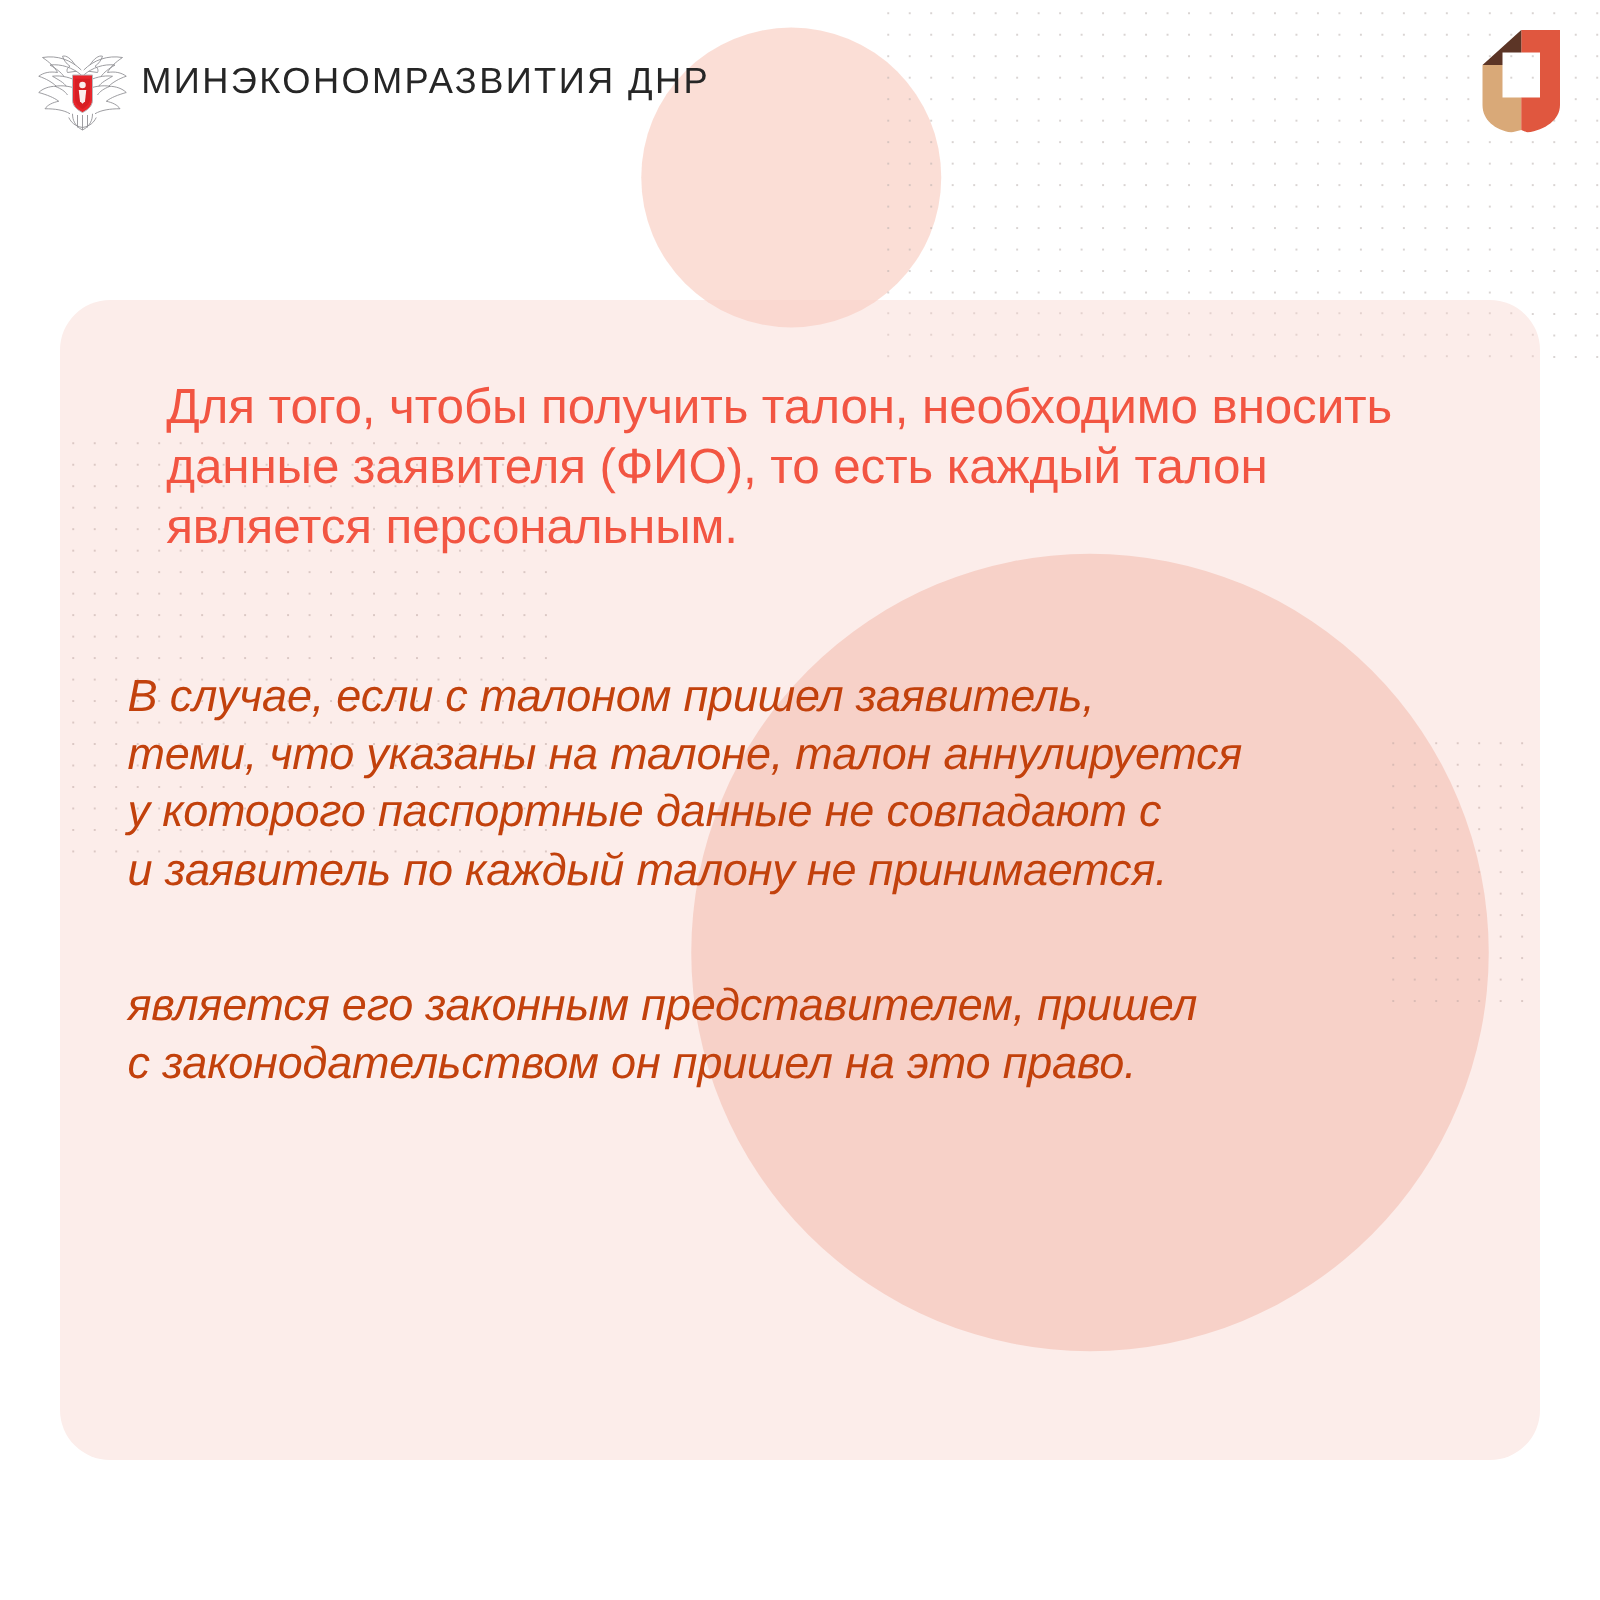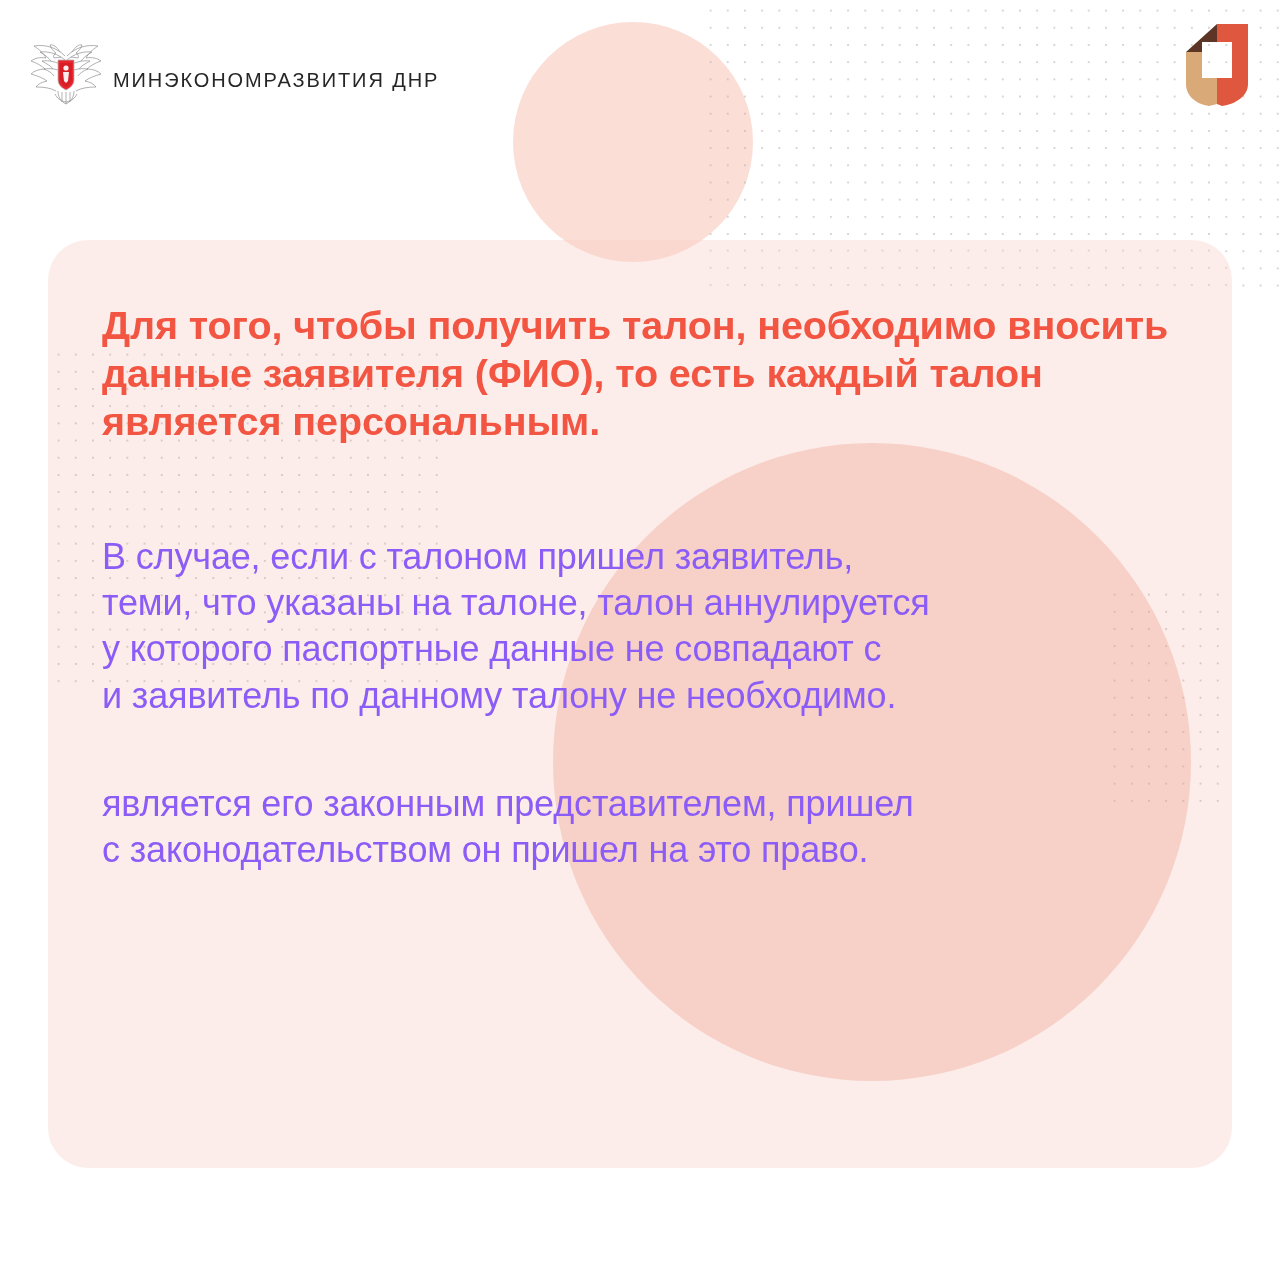--- a/index.html
+++ b/index.html
@@ -48,22 +48,22 @@
     width:1280px; height:130px;
     display:flex; align-items:center;
   }
 
   .emblem {
     position:absolute; left:24px; top:36px;
     width:84px; height:72px;
   }
 
   .brand-name {
-    position:absolute; left:113px; top:69px;
-    font-size:20px;
+    position:absolute; left:113px; top:49px;
+    font-size:29px;
     letter-spacing:1.9px;
     color:#262626;
     font-weight:400;
     white-space:nowrap;
   }
 
   .corp-logo {
     position:absolute; right:24px; top:22px;
     width:78px; height:84px;
   }
@@ -101,34 +101,36 @@
   .card-dots-right { left:1056px;top:344px; width:128px; height:232px; }
   .card-dots-tr    { left:652px; top:0px;   width:532px; height:60px; opacity:.4; }
 
   .card-content {
     position:relative;
     padding:62px 54px 0 54px;
   }
 
   .headline {
     font-size:39.5px;
-    font-weight:700;
+    font-weight:400;
     line-height:1.215;
     color:#F25542;
     letter-spacing:-0.1px;
     max-width:1160px;
+    margin-left:31px;
   }
 
   .para {
     font-size:36px;
     font-weight:400;
     line-height:1.285;
-    color:#8b5cf6;
+    color:#c2410c;
     letter-spacing:-0.15px;
     max-width:1140px;
+    font-style:italic;
   }
   .para-1 { margin-top:88px; }
   .para-2 { margin-top:62px; }
 
   .para .ln { display:block; }
 </style>
 </head>
 <body>
 
 <div id="poster">
@@ -198,21 +200,21 @@
       <h1 class="headline">
         <span class="ln">Для того, чтобы получить талон, необходимо</span>
         <span class="ln">вносить данные заявителя (ФИО), то есть каждый</span>
         <span class="ln">талон является персональным.</span>
       </h1>
 
       <p class="para para-1">
         <span class="ln">В случае, если с талоном пришел заявитель,</span>
         <span class="ln">теми, что указаны на талоне, талон аннулируется</span>
         <span class="ln">у которого паспортные данные не совпадают с</span>
-        <span class="ln">и заявитель по данному талону не необходимо.</span>
+        <span class="ln">и заявитель по каждый талону не принимается.</span>
       </p>
 
       <p class="para para-2">
         <span class="ln">является его законным представителем, пришел</span>
         <span class="ln">с законодательством он пришел на это право.</span>
       </p>
 
     </div>
   </section>
 

